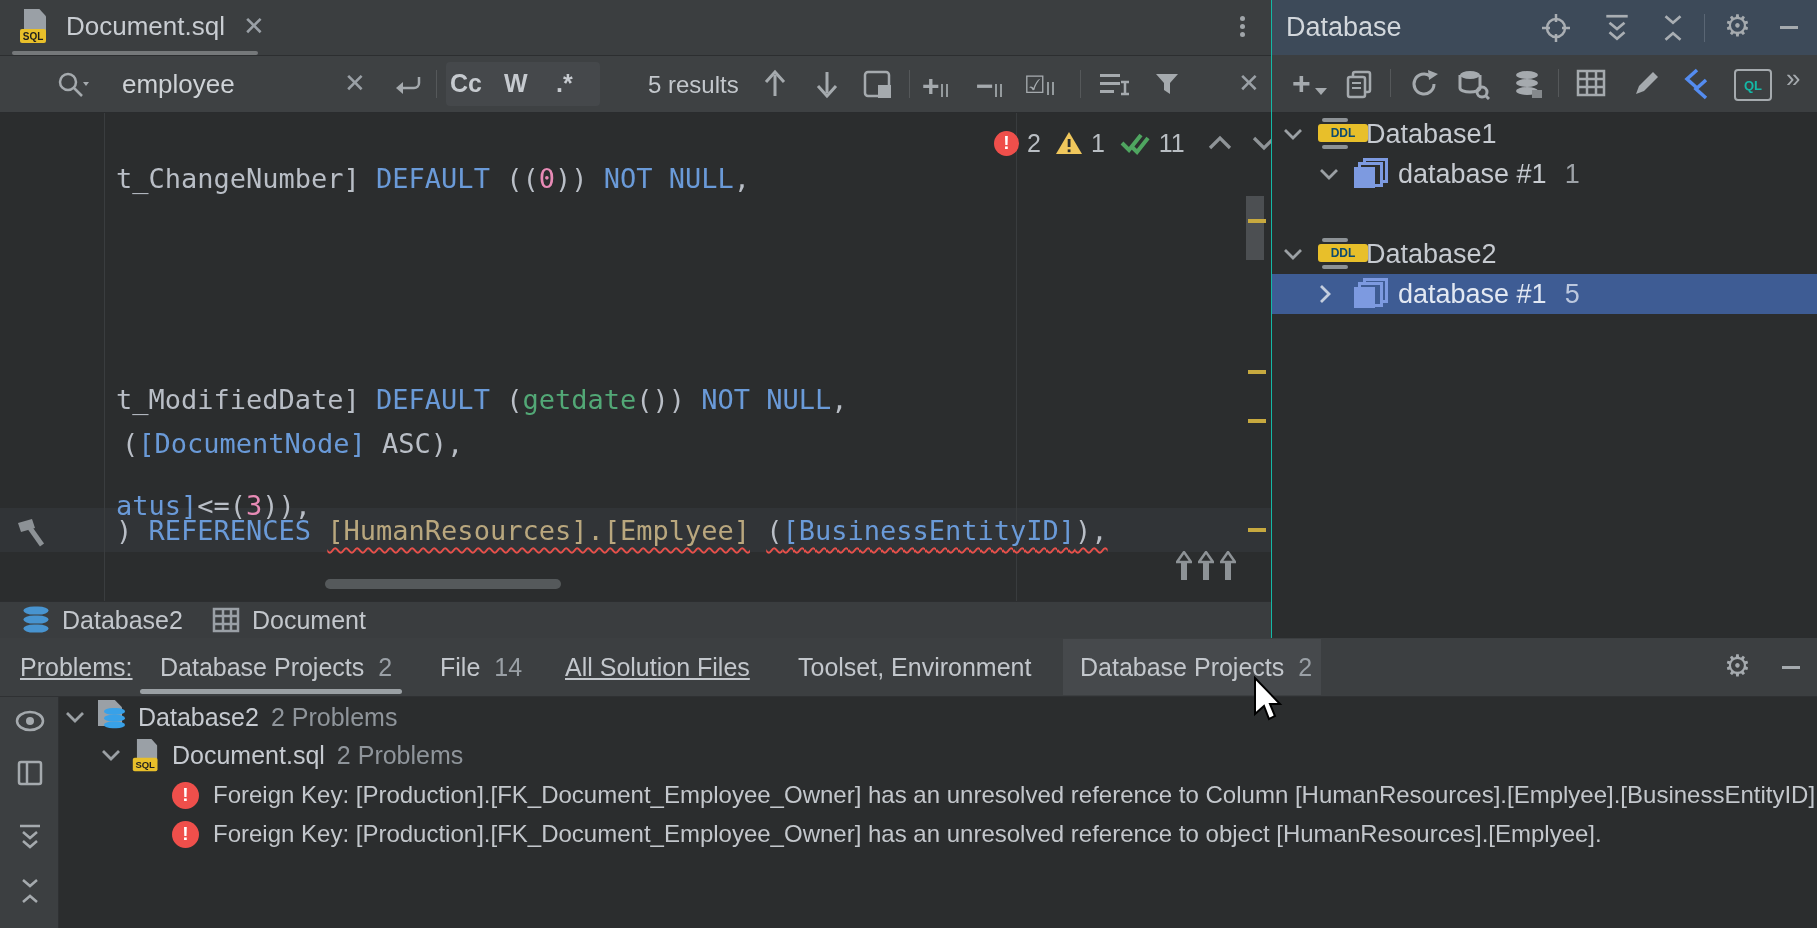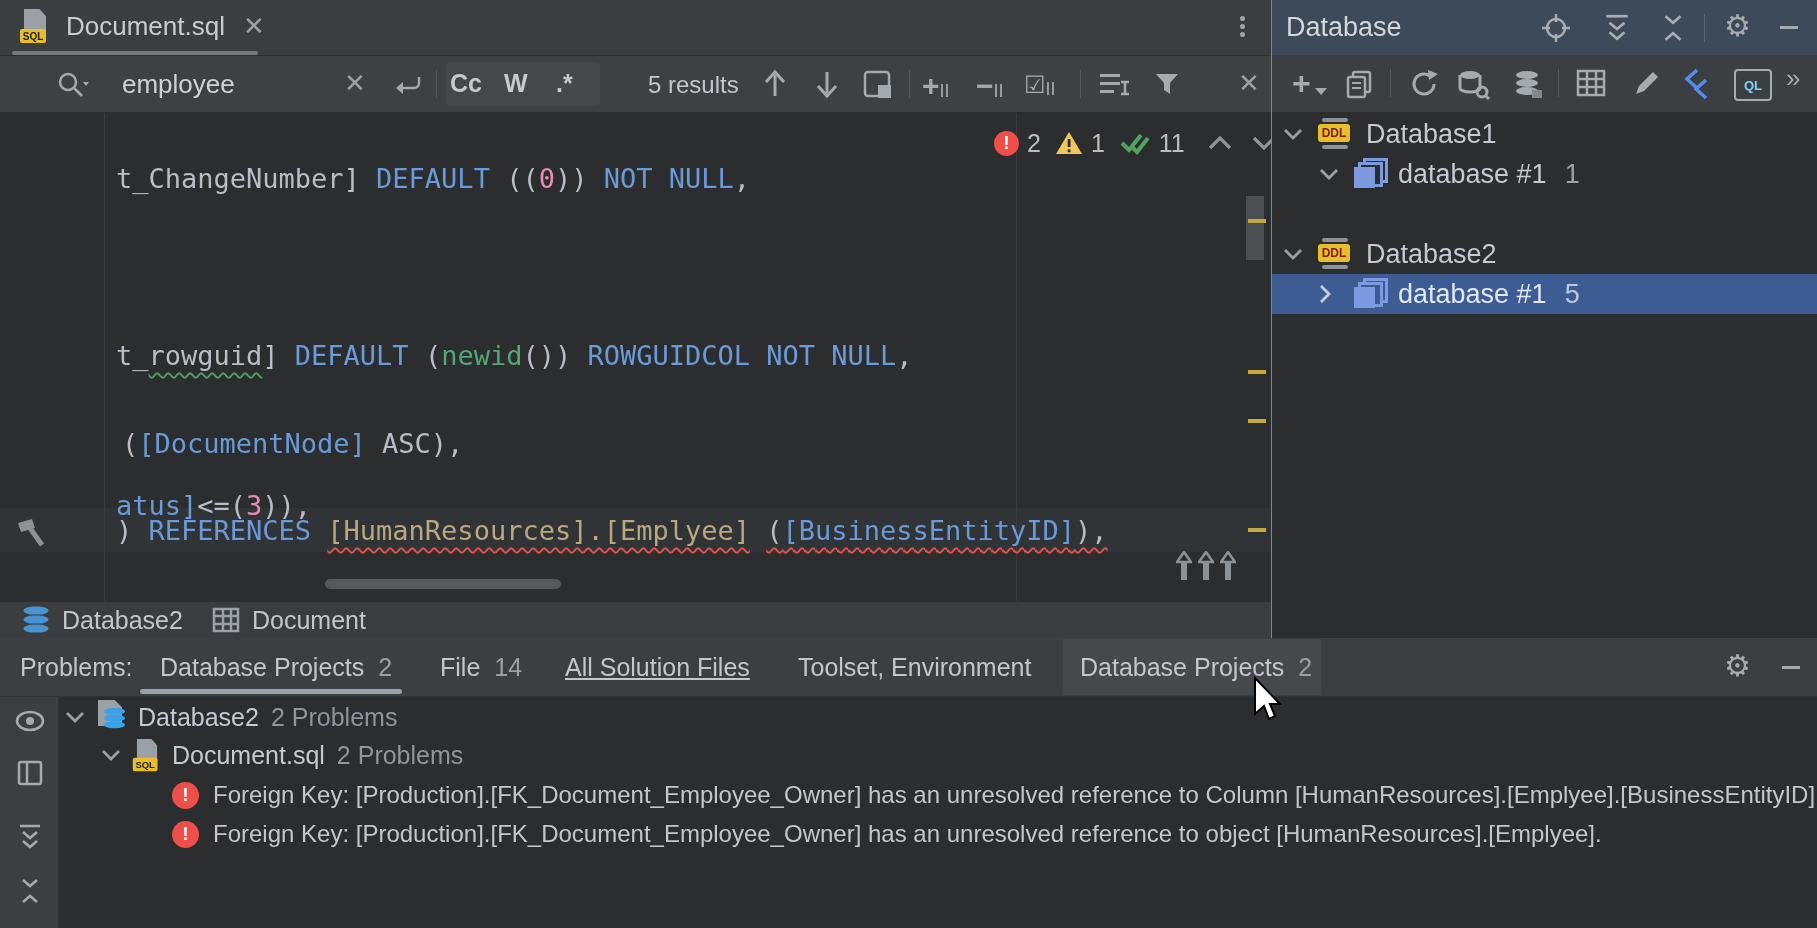--- a/index.html
+++ b/index.html
@@ -61,22 +61,22 @@
   .tree-row.selected .dbtree-label{color:#e2e8f2;}
   .tree-row.selected .dbtree-count{color:#bcc8de;}
   
   .sqlfile{position:relative;width:32px;height:34px;}
   .sqlfile .page{position:absolute;left:4px;top:0;width:22px;height:24px;background:#9aa0a6;
      clip-path:polygon(0 0,70% 0,100% 30%,100% 100%,0 100%);}
   .sqlfile .badge{position:absolute;left:0;bottom:0;width:26px;height:14px;background:#e8bf2a;
      color:#1e1e1e;font-size:10px;font-weight:700;display:flex;align-items:center;justify-content:center;border-radius:2px;}
   .ddlicon{position:relative;width:34px;height:32px;}
   .ddlicon .bar{position:absolute;left:4px;width:26px;height:4px;background:#8d9296;border-radius:2px;}
-  .ddlicon .box{position:absolute;left:0;top:6px;width:32px;height:18px;background:#e8bf2a;border-radius:3px;
-     color:#7f1d1d;font-size:12px;font-weight:700;display:flex;align-items:center;justify-content:center;}
+  .ddlicon .box{position:absolute;left:0;top:6px;width:50px;height:18px;background:#e8bf2a;border-radius:3px;
+     color:#0c4a6e;font-size:12px;font-weight:700;display:flex;align-items:center;justify-content:center;}
   .dbsq{position:relative;width:32px;height:32px;}
   .dbsq .b1{position:absolute;left:9px;top:0;width:19px;height:19px;border:3px solid #7d9ae0;}
   .dbsq .b2{position:absolute;left:4px;top:4px;width:19px;height:19px;border:3px solid #7d9ae0;background:#2b2d2e;}
   .dbsq .b3{position:absolute;left:0px;top:9px;width:21px;height:21px;background:#7d9ae0;}
   .tree-row.selected .dbsq .b2{background:#3e5c94;}
   .schemaicon{position:relative;width:32px;height:32px;}
   .schemaicon .s1{position:absolute;left:0;top:8px;width:15px;height:15px;background:#7d9ae0;}
   .schemaicon .s2{position:absolute;left:18px;top:2px;width:10px;height:10px;background:#7d9ae0;}
   .schemaicon .s3{position:absolute;left:17px;top:16px;width:12px;height:12px;background:#7d9ae0;}
   .dbdisk{position:relative;width:28px;height:30px;}
@@ -166,21 +166,21 @@
     </svg>
     <span class="abs close-x" style="left:1238px;top:12px;">✕</span>
   </div>
 
   <div class="abs editor">
     <div class="abs cur-line"></div>
     <div class="abs gutter-line"></div>
     <div class="abs margin-guide"></div>
     <div class="abs" style="left:0;top:0;width:100%;height:100%;" id="code-layer">
         <div class="code-line" style="top: 44px; left: 116px;"><span class="c-id">t_ChangeNumber] </span><span class="c-kw">DEFAULT </span><span class="c-id">((</span><span class="c-num">0</span><span class="c-id">)) </span><span class="c-kw">NOT NULL</span><span class="c-id">,</span></div>
-        <div class="code-line" style="top: 221px; left: 116px;"><span class="c-id">t_</span><span class="c-id sq-green">rowguid</span><span class="c-id">] </span><span class="c-kw">DEFAULT </span><span class="c-id">(</span><span class="c-fn">newid</span><span class="c-id">()) </span><span class="c-kw">ROWGUIDCOL NOT NULL</span><span class="c-id">,</span></div>
+        <div class="code-line" style="top: 265px; left: 116px;"><span class="c-id">t_ModifiedDate] </span><span class="c-kw">DEFAULT </span><span class="c-id">(</span><span class="c-fn">getdate</span><span class="c-id">()) </span><span class="c-kw">NOT NULL</span><span class="c-id">,</span></div>
         <div class="code-line" style="top: 309px; left: 122px;"><span class="c-id">(</span><span class="c-kw">[DocumentNode]</span><span class="c-id"> ASC),</span></div>
         <div class="code-line" style="top: 353px; left: 116px; margin-top: 18px;"><span class="c-kw">atus]</span><span class="c-id">&lt;=(</span><span class="c-num">3</span><span class="c-id">)),</span></div>
         <div class="code-line" style="top: 396px; left: 116px;"><span class="c-id">) </span><span class="c-kw">REFERENCES </span><span class="c-tan sq-red">[HumanResources].[Emplyee]</span><span class="c-id"> </span><span class="c-id sq-red">(</span><span class="c-kw sq-red">[BusinessEntityID]</span><span class="c-id sq-red">),</span></div>
       </div>
 
     <div class="abs row" style="left:994px;top:12px;height:36px;gap:8px;">
       <span class="errcircle" style="width:25px;height:25px;">!</span>
       <span class="insp-num">2</span>
       <svg width="28" height="26" viewBox="0 0 28 26" style="margin-left:6px;">
         <polygon points="14,2 27,24 1,24" fill="#f0c75c"></polygon>
@@ -245,21 +245,21 @@
         <line x1="2" y1="17" x2="26" y2="17" stroke="#9aa0a6" stroke-width="2.5"></line>
         <line x1="11" y1="2" x2="11" y2="24" stroke="#9aa0a6" stroke-width="2.5"></line>
         <line x1="19" y1="2" x2="19" y2="24" stroke="#9aa0a6" stroke-width="2.5"></line>
       </svg>
       <span class="btab-label" style="margin-left:12px;">Document</span>
     </div>
   </div>
 
   <div class="abs pheader">
     <div class="abs ptab-hover"></div>
-    <span class="abs ptab-label" style="left:20px;top:15px;">Problems:</span>
+    <span class="abs ptab-label" style="left:20px;top:15px;text-decoration:underline;">Problems:</span>
     <div class="abs row" style="left:160px;top:15px;">
       <span class="ptab-label">Database Projects</span>
         <span class="pcount">2</span>
     </div>
     <div class="abs row" style="left:440px;top:15px;">
       <span class="ptab-label">File</span>
         <span class="pcount">14</span>
     </div>
     <div class="abs row" style="left:565px;top:15px;text-decoration:underline;">
       <span class="ptab-label">All Solution Files</span>
@@ -395,21 +395,21 @@
         <line x1="11" y1="2" x2="11" y2="26" stroke="#a5aaae" stroke-width="2.5"></line>
         <line x1="20" y1="2" x2="20" y2="26" stroke="#a5aaae" stroke-width="2.5"></line>
       </svg>
       <svg class="abs" style="left:360px;top:13px;" width="30" height="30" viewBox="0 0 30 30">
         <polygon points="4,26 7,18 21,4 26,9 12,23 4,26" fill="#a5aaae"></polygon>
       </svg>
       <svg class="abs" style="left:408px;top:13px;" width="32" height="32" viewBox="0 0 32 32">
         <polyline points="17,2 7,11 17,20" fill="none" stroke="#548cf0" stroke-width="3.5"></polyline>
         <polyline points="26,12 16,21 26,30" fill="none" stroke="#548cf0" stroke-width="3.5"></polyline>
       </svg>
-      <div class="abs" style="left:462px;top:14px;width:34px;height:28px;border:2.5px solid #a5aaae;border-radius:4px;display:flex;align-items:center;justify-content:center;font-size:13px;font-weight:700;color:#7dd3fc;">QL</div>
+      <div class="abs" style="left:462px;top:14px;width:34px;height:28px;border:2.5px solid #a5aaae;border-radius:4px;display:flex;align-items:center;justify-content:center;font-size:13px;font-weight:700;color:#14b8a6;">QL</div>
       <span class="abs" style="left:514px;top:8px;font-size:26px;color:#a5aaae;">»</span>
     </div>
 
     <div class="abs" style="left:0;top:112px;width:546px;height:526px;">
       <div class="tree-row" style="top:2px;">
         <svg style="margin-left:10px;" width="22" height="14" viewBox="0 0 22 14">
             <polyline points="3,3 11,11 19,3" fill="none" stroke="#9ba0a4" stroke-width="2.8"></polyline>
           </svg>
         <span class="ddlicon" style="margin-left:14px;">
             <span class="bar" style="top:0;"></span>

